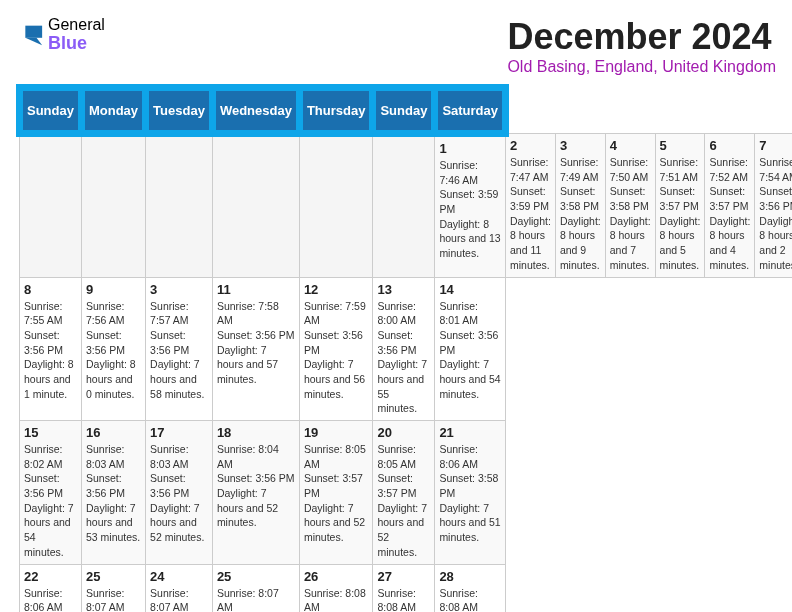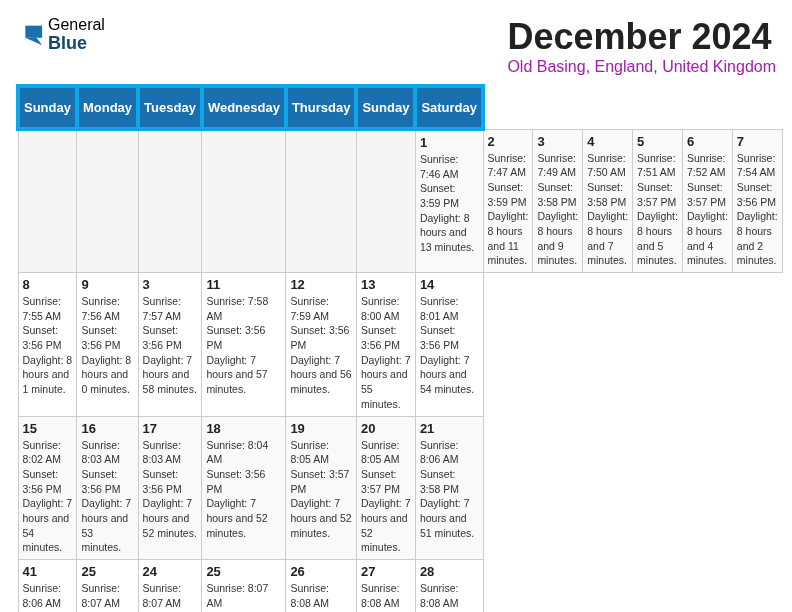--- a/index.html
+++ b/index.html
@@ -47,21 +47,21 @@
       border-collapse: collapse;
       font-size: 11px;
     }
     .calendar thead tr th {
       background-color: #1a6faf;
       color: #fff;
       padding: 12px 4px;
       text-align: left;
       font-size: 13px;
       font-weight: bold;
-      border: 4px solid #0ea5e9;
+      border: 7px solid #0ea5e9;
     }
     .calendar tbody tr td {
       border: 1px solid #ccc;
       vertical-align: top;
       padding: 4px;
       width: 108px;
       min-height: 80px;
       background: #fff;
     }
     .calendar tbody tr:nth-child(odd) td {
@@ -87,21 +87,21 @@
 <body>
 
 <div class="header-area">
   <div class="logo">
     <svg class="logo-icon" viewBox="0 0 30 30" xmlns="http://www.w3.org/2000/svg">
       <polygon points="10,5 28,5 28,18 10,18" fill="#1a6faf"></polygon>
       <polygon points="10,18 22,18 28,26" fill="#1a6faf"></polygon>
     </svg>
     <div class="logo-text">
       <span>General</span>
-      <span style="color:#0c4a6e;font-weight:bold;font-size:18px;">Blue</span>
+      <span style="color:#8b5cf6;font-weight:bold;font-size:18px;">Blue</span>
     </div>
   </div>
   <div class="title-area">
     <div class="main-title">December 2024</div>
     <div class="subtitle">Old Basing, England, United Kingdom</div>
   </div>
 </div>
 
 <table class="calendar">
   <thead>
@@ -207,21 +207,21 @@
           <span class="day-number">20</span>
           <div class="day-info">Sunrise: 8:05 AM<br>Sunset: 3:57 PM<br>Daylight: 7 hours and 52 minutes.</div>
         </td>
         <td>
           <span class="day-number">21</span>
           <div class="day-info">Sunrise: 8:06 AM<br>Sunset: 3:58 PM<br>Daylight: 7 hours and 51 minutes.</div>
         </td>
       </tr>
       <tr>
         <td>
-          <span class="day-number">41</span>
+          <span class="day-number">22</span>
           <div class="day-info">Sunrise: 8:06 AM<br>Sunset: 3:58 PM<br>Daylight: 7 hours and 51 minutes.</div>
         </td>
         <td>
           <span class="day-number">25</span>
           <div class="day-info">Sunrise: 8:07 AM<br>Sunset: 3:59 PM<br>Daylight: 7 hours and 52 minutes.</div>
         </td>
         <td>
           <span class="day-number">24</span>
           <div class="day-info">Sunrise: 8:07 AM<br>Sunset: 3:59 PM<br>Daylight: 7 hours and 52 minutes.</div>
         </td>

